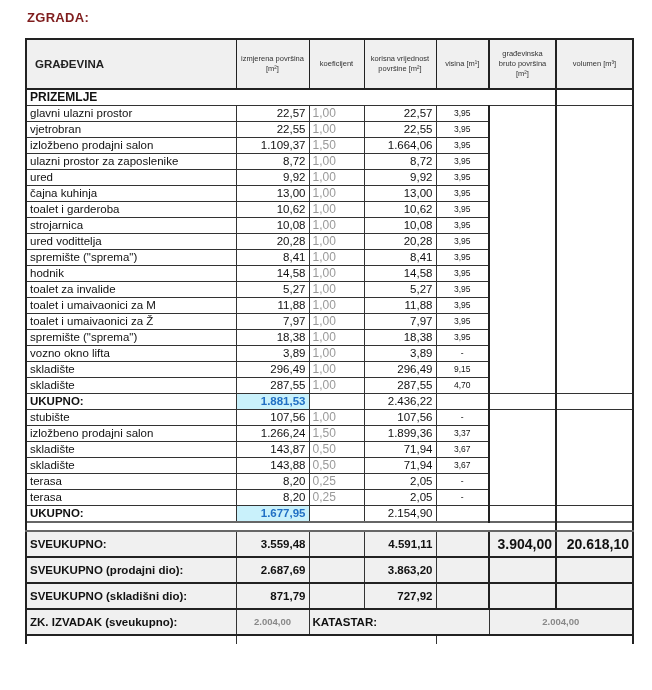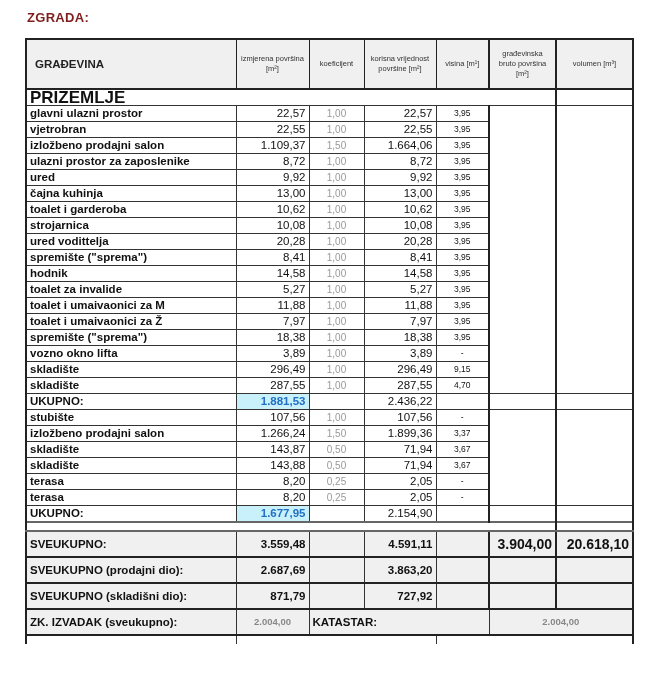--- a/index.html
+++ b/index.html
@@ -3,27 +3,27 @@
 <meta charset="utf-8">
 <style>
   body { margin:0; background:#fff; width:652px; height:690px; overflow:hidden; font-family:"Liberation Sans", sans-serif; color:#111; }
   .title { position:absolute; left:27px; top:10px; font-size:13px; font-weight:bold; color:#7f1d1d; letter-spacing:0.3px; }
   table { position:absolute; left:25px; top:38px; border-collapse:collapse; table-layout:fixed; }
   td { border:1px solid #333; padding:0 3px; font-size:11.5px; height:15px; line-height:15px; white-space:nowrap; overflow:hidden; }
   .hdr td { background:#f0f0f0; height:48px; text-align:center; font-size:7.5px; line-height:10px; color:#333; border:2px solid #222; border-left-width:1px; border-right-width:1px; }
   .hdr td.name { text-align:left; font-size:11.5px; font-weight:bold; padding-left:8px; color:#222; border-left:2px solid #222; }
   .hdr td.thick { border-left:2px solid #222; border-right:2px solid #222; }
   .hdr td.last { border-right:2px solid #222; }
-  td.first { border-left:2px solid #222;font-weight:bold; }
+  td.first { border-left:2px solid #222; }
   td.num { text-align:right; }
-  td.koef { text-align:center; color:#999; font-size:10px; }
+  td.koef { text-align:left; color:#999; font-size:12px; }
   td.vis { text-align:center; font-size:8.5px; }
   td.bl { border-left:2px solid #222; }
   td.br { border-right:2px solid #222; }
-  .sec td { font-weight:bold; font-size:17px; border-top:2px solid #222; }
+  .sec td { font-weight:bold; font-size:12px; border-top:2px solid #222; }
   .tot td { font-weight:bold; }
   .tot td.num { font-weight:normal; }
   td.hl { background:#c9f1fb; color:#2170c4; font-weight:bold !important; }
   .gap td { height:7px; line-height:7px; border-top:2px solid #666; border-bottom:2px solid #666; padding:0; }
   .big td { background:#f0f0f0; height:24px; line-height:24px; font-weight:bold; font-size:11.5px; border-top:2px solid #222; border-bottom:2px solid #222;}
   .big td.small { font-size:14px; font-weight:bold; }
   .big td.gray { color:#888; font-size:9.5px; text-align:center;}
   .bottom td { height:8px; border-bottom:none; }
 </style>
 </head>

